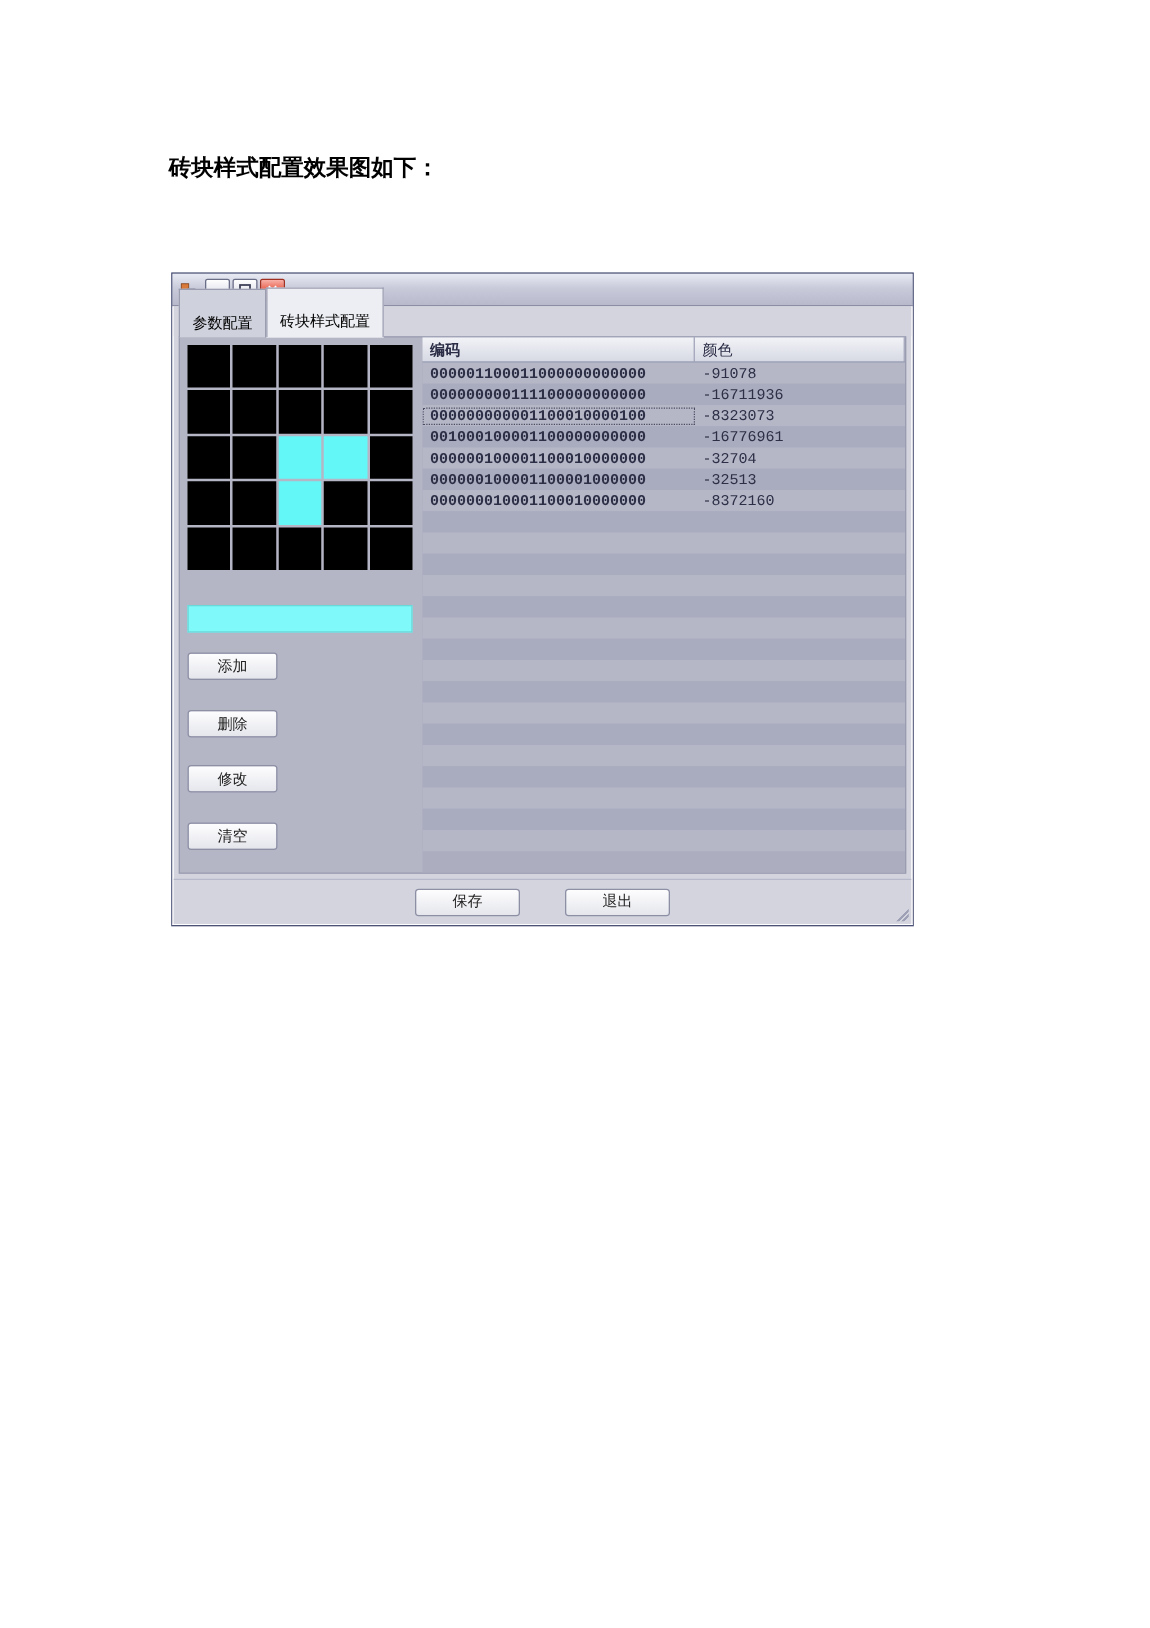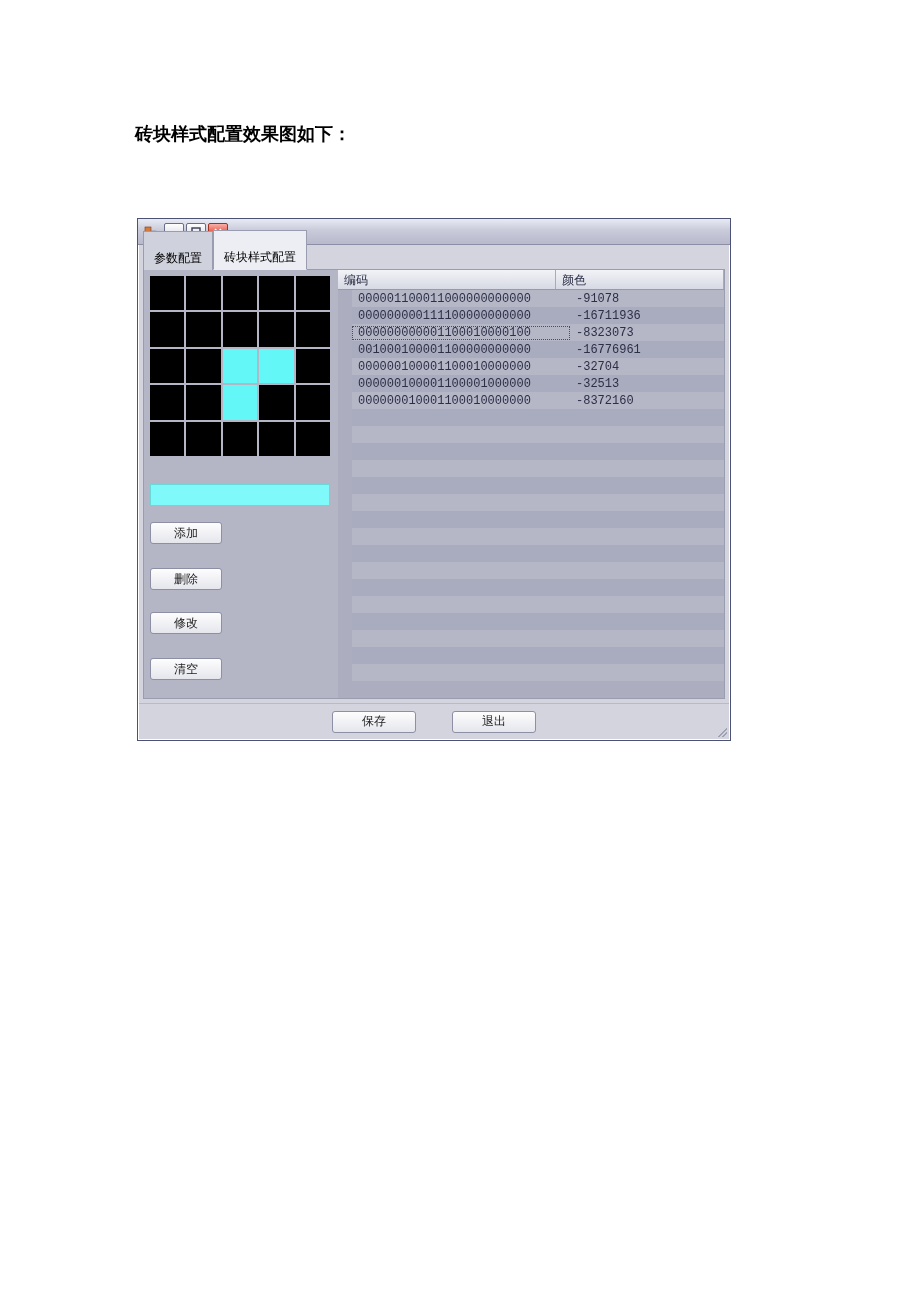--- a/index.html
+++ b/index.html
@@ -157,26 +157,25 @@
     display: flex;
     height: 20px;
     border-bottom: 1px solid #959ab0;
   }
   .lv-hcell {
     background: linear-gradient(#f2f3f7, #d7d9e4);
     border-right: 1px solid #a8abbf;
     padding: 2px 6px;
     color: #2a2d45;
   }
-  .col-code { width: 218px; }
+  .col-code { width: 218px; font-weight: bold; }
   .col-color { flex: 1; }
   .lv-body {
     flex: 1;
     overflow: hidden;
-    margin-left: 14px;
   }
   .lv-row {
     display: flex;
     height: 17px;
     align-items: center;
   }
   .lv-row:nth-child(odd) { background: #b5b7c7; }
   .lv-row:nth-child(even) { background: #a9abbe; }
   .lv-row.selected .lv-cell.col-code {
     outline: 1px dotted #4a4d60;

